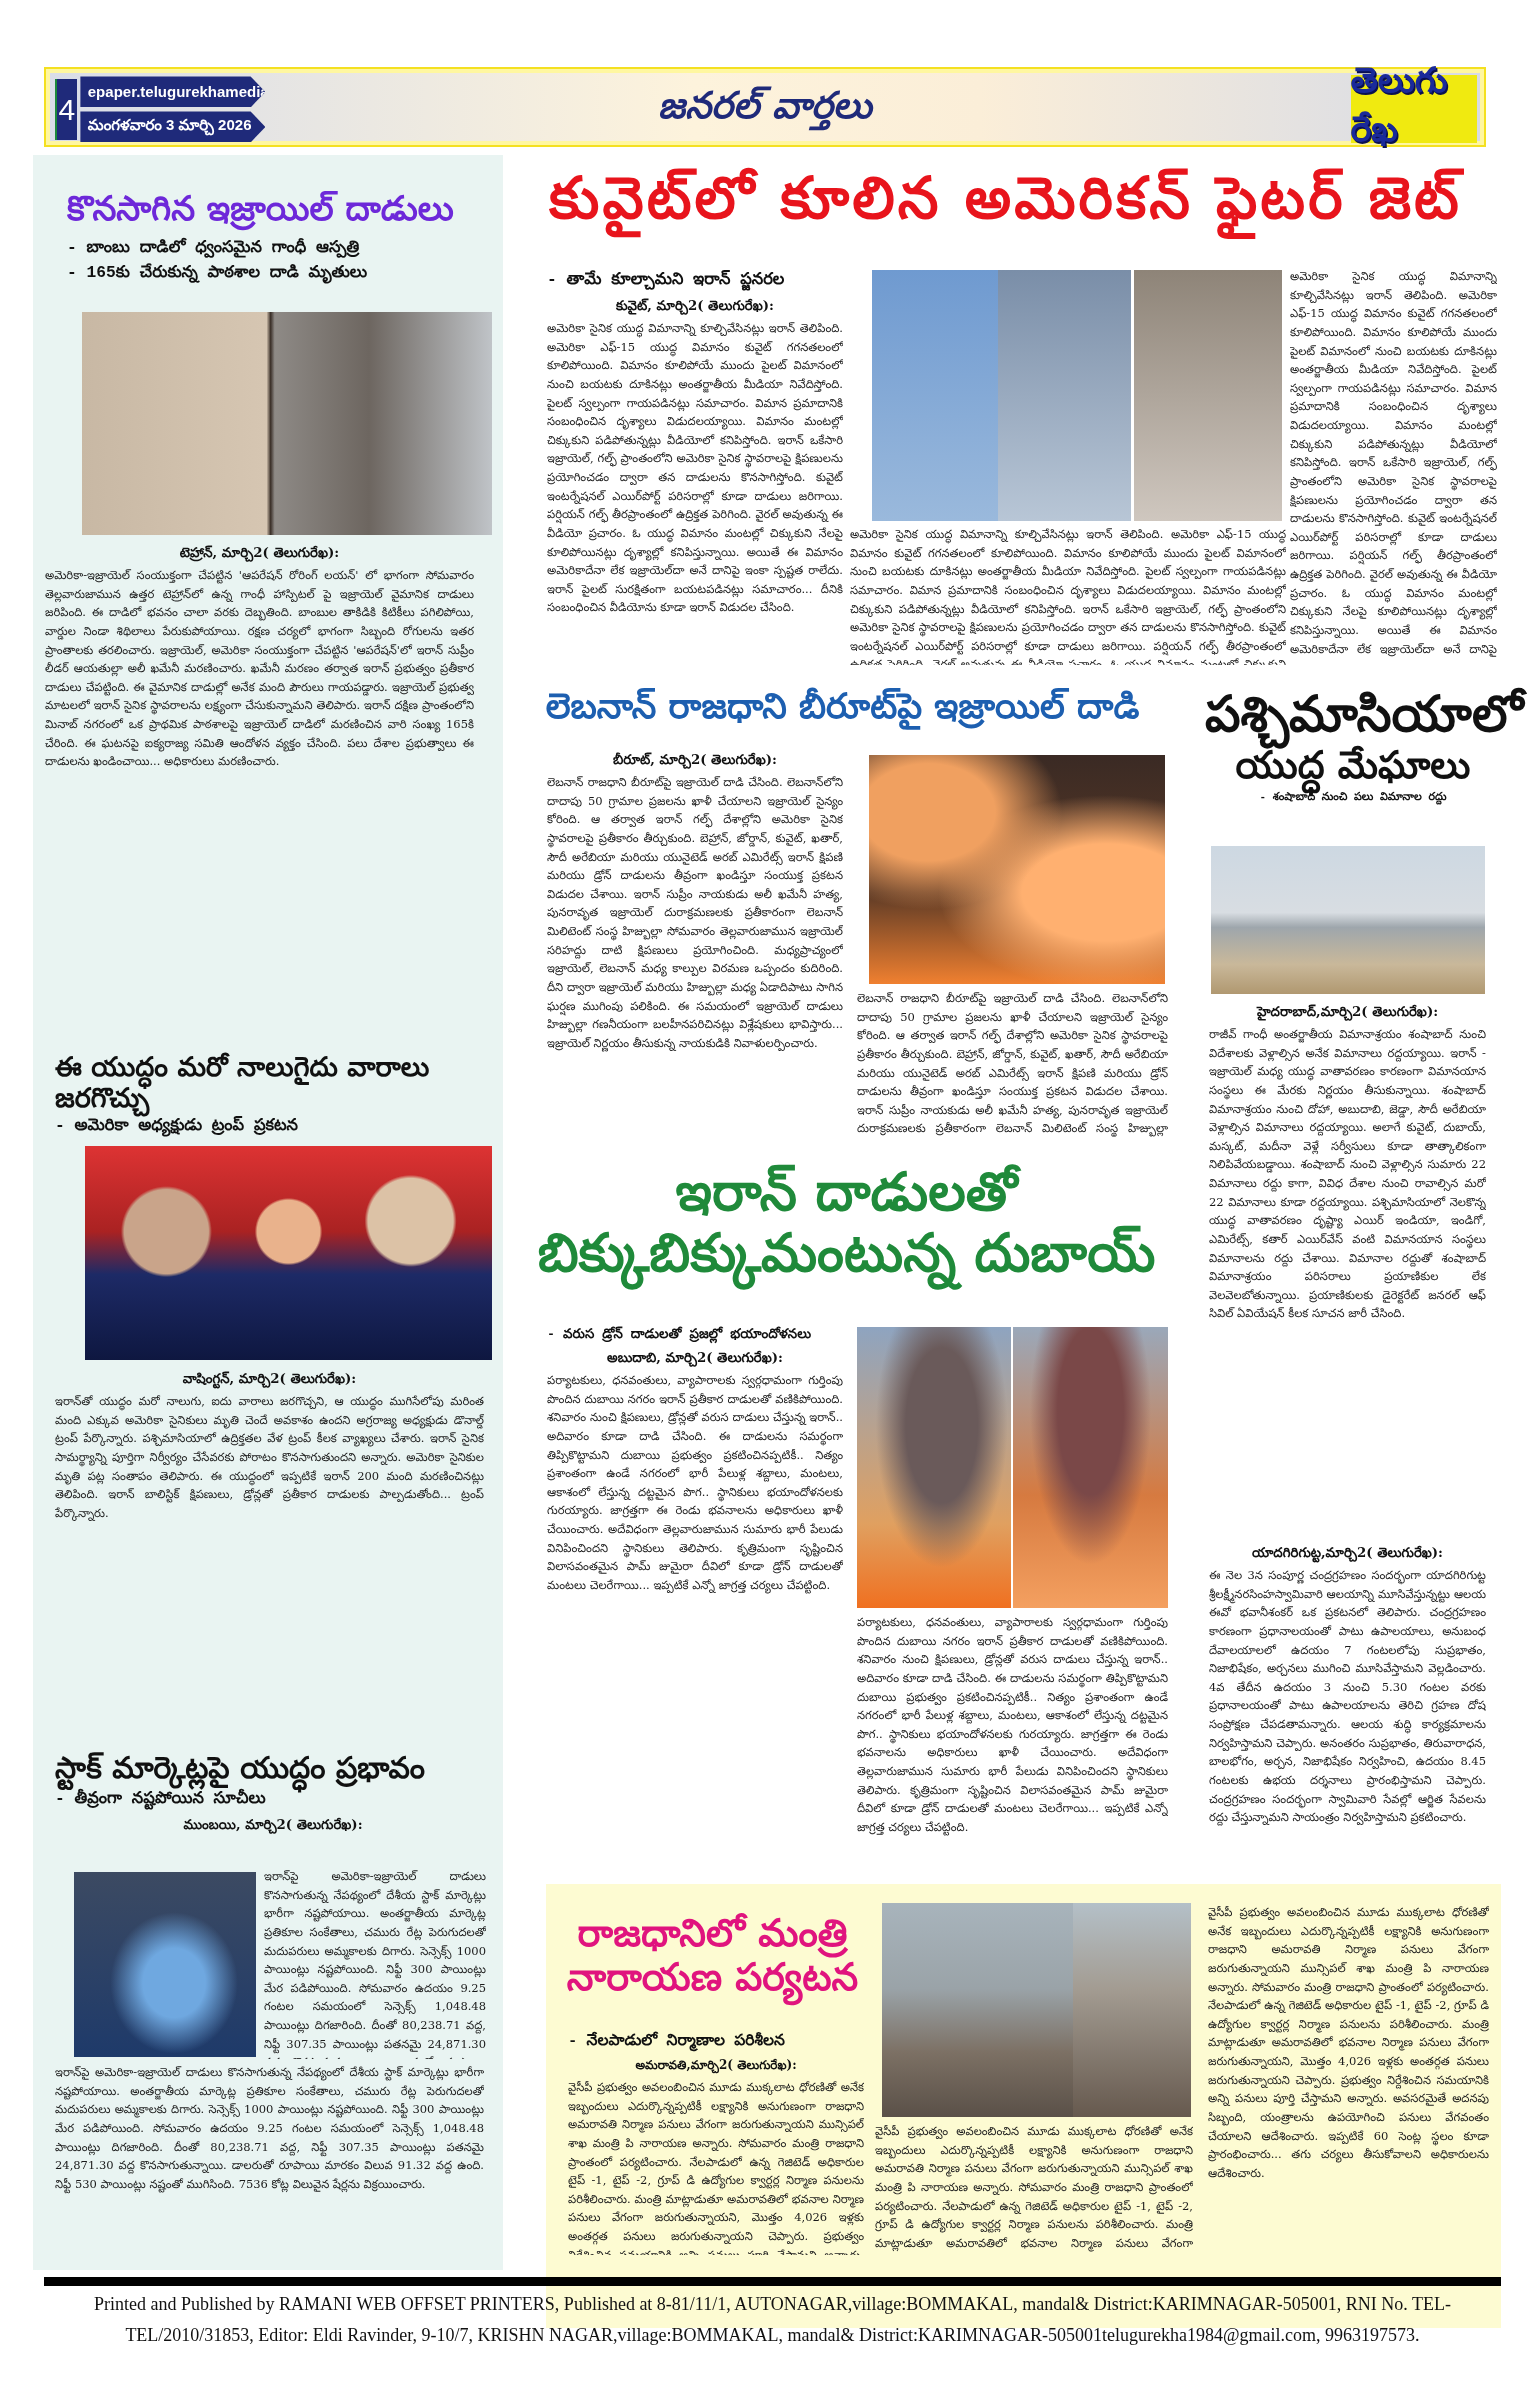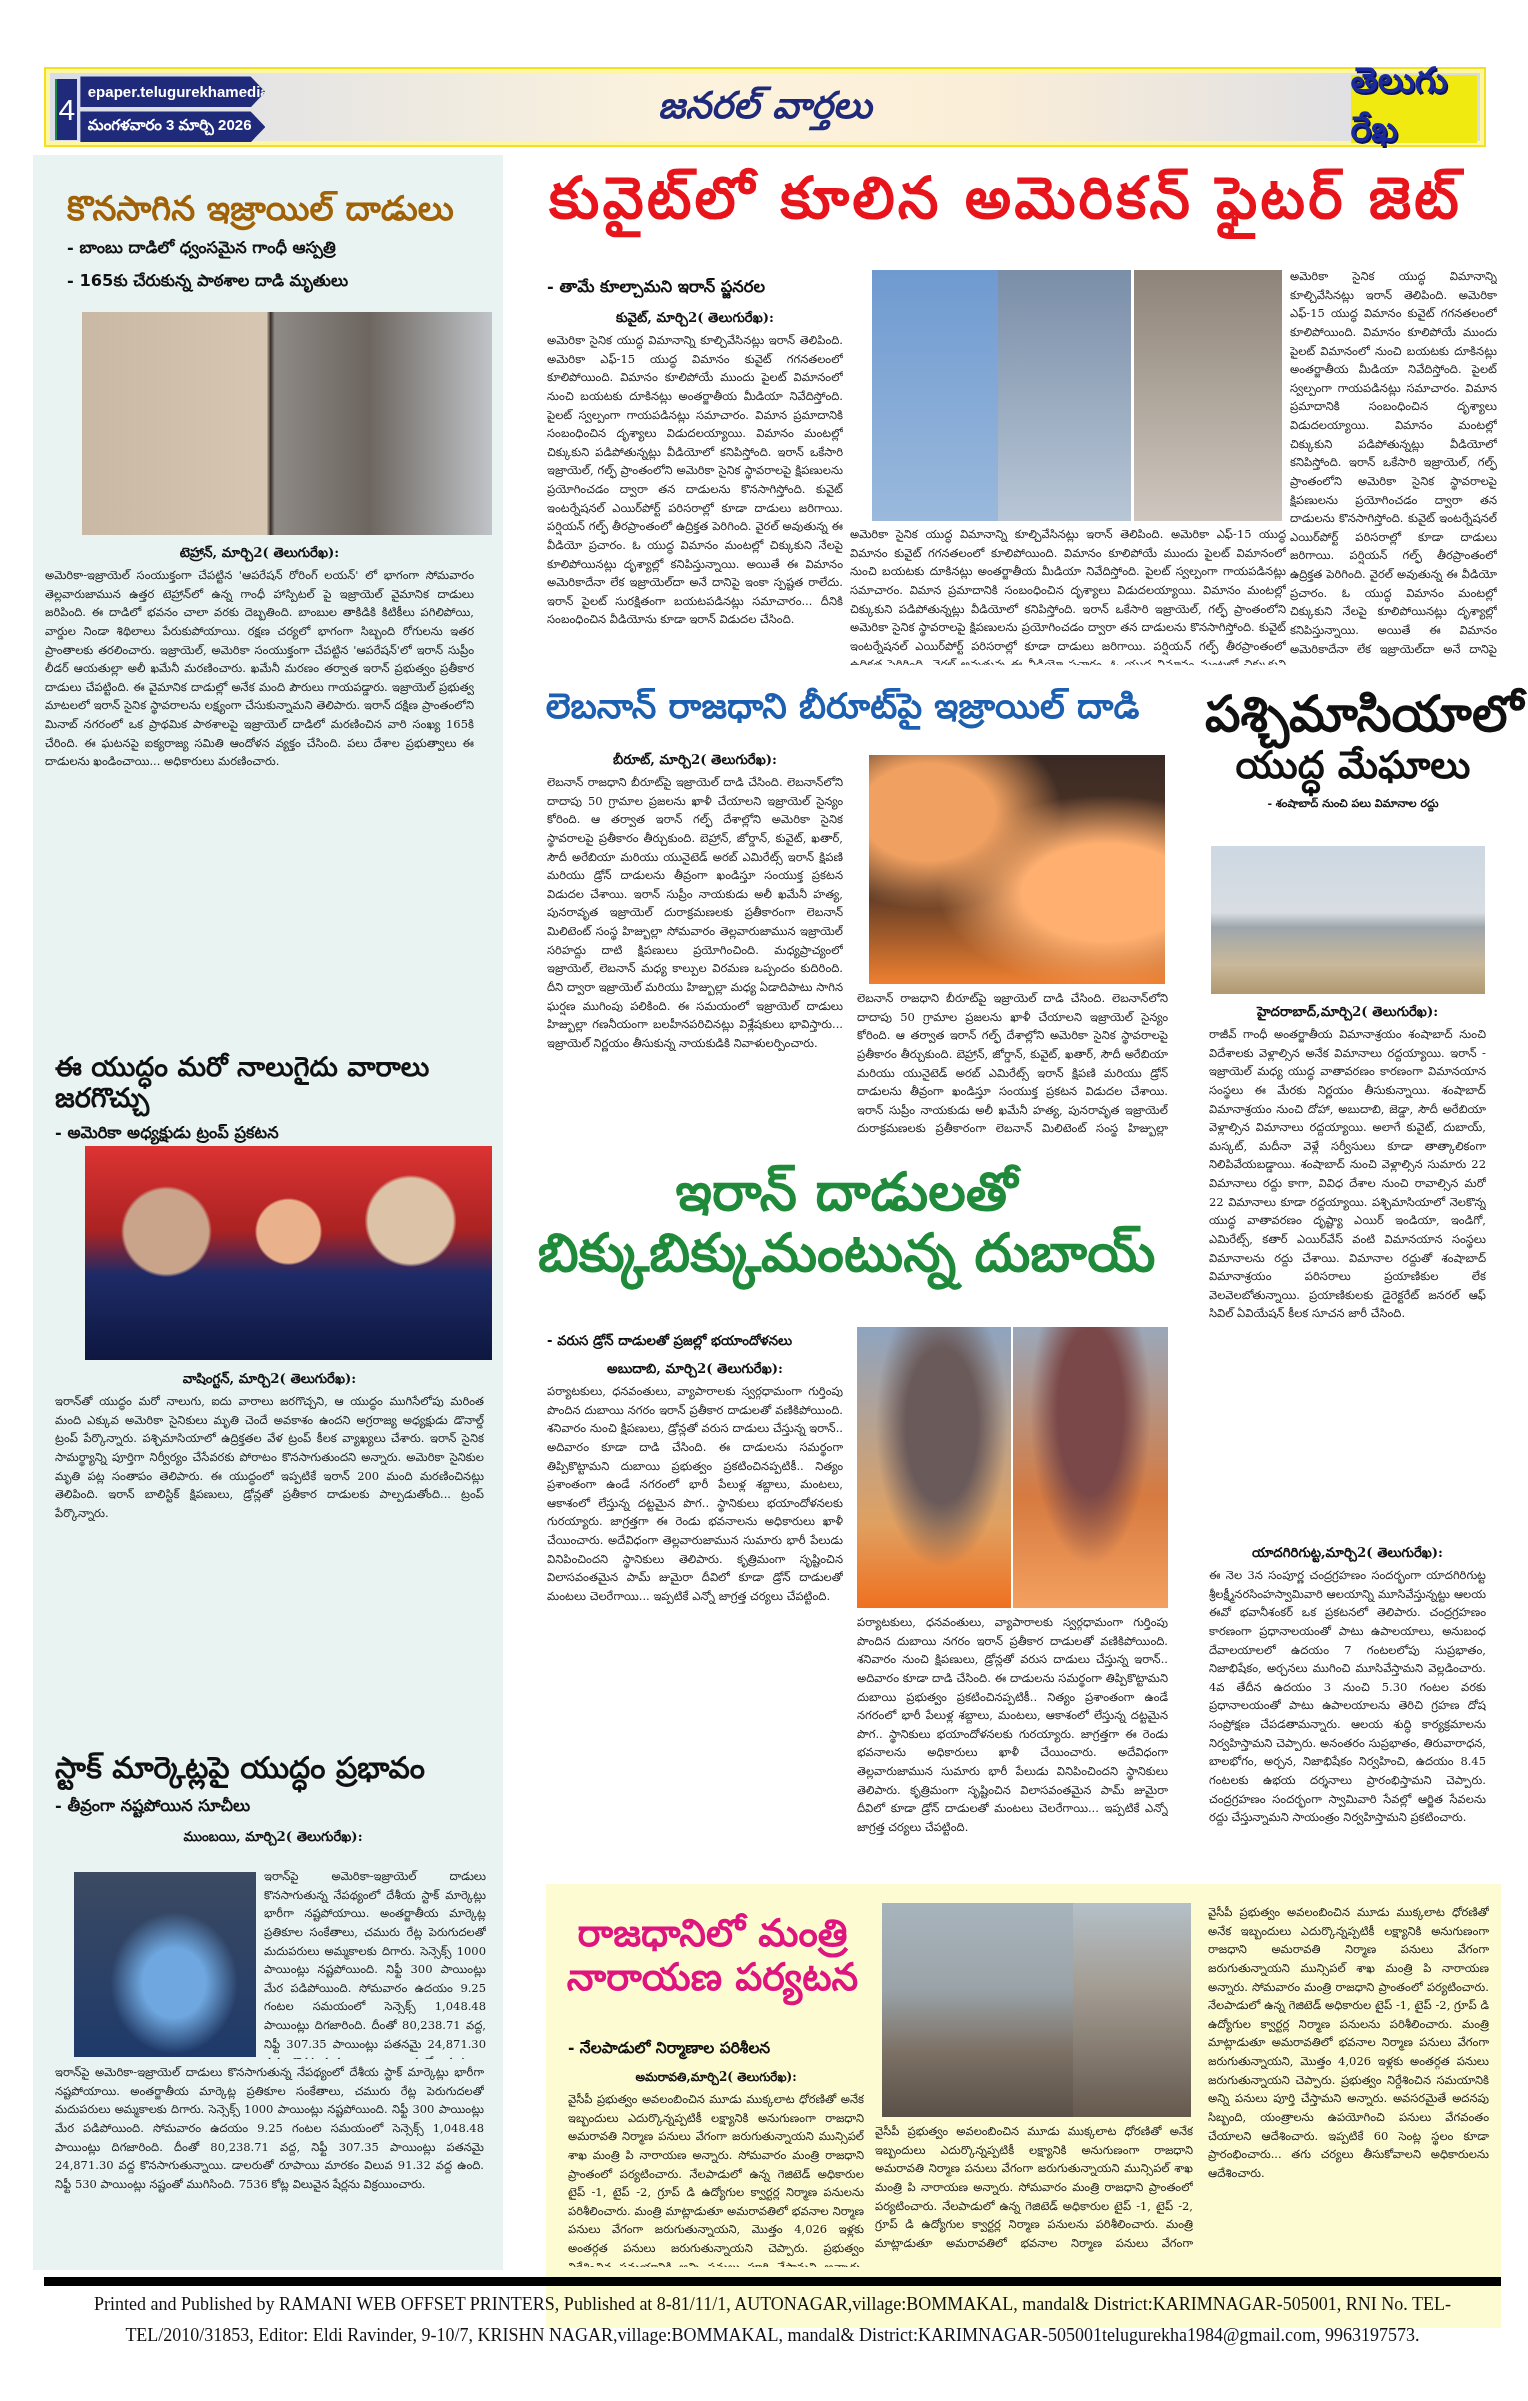--- a/index.html
+++ b/index.html
@@ -23,21 +23,21 @@
     font-size: 37px; font-weight: bold; color: #1f2a7a; font-style: italic; }
   .brand { position: absolute; right: 3px; top: 1.5px; width: 126px; height: 68px; background: #f0ea10;
     color: #1a2a9a; font-size: 35px; font-weight: bold; display:flex; align-items:center; justify-content:center;
     text-shadow: 1.5px 1.5px 0 #0a1050; }
 
   
   .col-left { position: absolute; left: 33px; top: 155px; width: 470px; height: 2115px; background: #e9f4f2; }
   .col-mid { position: absolute; left: 510px; top: 155px; width: 991px; height: 2115px; background: #ffffff; }
 
   .headline { font-weight: bold; line-height: 1.15; }
-  .subhead { font-weight: bold; font-size: 16.3px; margin: 10px 0; }
+  .subhead { font-weight: bold; font-size: 16.3px; margin: 3px 0; font-family: Liberation Mono, monospace; }
   .dateline { font-weight: bold; font-size: 13.3px; text-align: center; margin: 6px 0 3px; font-family: "DejaVu Serif", serif; }
   .body-text { font-size: 11.5px; line-height: 1.62; text-align: justify; font-family: "DejaVu Serif", serif; color: #1a1a1a; }
 
   .abs { position: absolute; }
 
   .photo { position: absolute; overflow: hidden; }
   .ph-hospital { background: linear-gradient(90deg, #c8b8a4 0%, #d6c6b2 45%, #3a2f28 46%, #8e8a86 47%, #6d6660 70%, #c0c4c8 100%); }
   .ph-leaders { background: radial-gradient(circle at 20% 40%, #c9a48a 0 12%, transparent 13%),
                 radial-gradient(circle at 50% 40%, #e9b28c 0 13%, transparent 14%),
                 radial-gradient(circle at 80% 35%, #dcc2a6 0 12%, transparent 13%),
@@ -70,21 +70,21 @@
     <div class="tag url">epaper.telugurekhamedia.com</div>
     <div class="tag date">మంగళవారం 3 మార్చి 2026</div>
     <div class="section-title">జనరల్ వార్తలు</div>
     <div class="brand">తెలుగు రేఖ</div>
   </div>
 </div>
 
 <div class="col-left">
 
   <div class="abs" style="left:34px; top:34px; width:414px;">
-    <div class="headline" style="font-size:34px; color:#a16207;">కొనసాగిన ఇజ్రాయిల్ దాడులు</div>
+    <div class="headline" style="font-size:34px; color:#6d28d9;">కొనసాగిన ఇజ్రాయిల్ దాడులు</div>
     <div class="subhead" style="margin-top:10.4px;">- బాంబు దాడిలో ధ్వంసమైన గాంధీ ఆస్పత్రి</div>
     <div class="subhead">- 165కు చేరుకున్న పాఠశాల దాడి మృతులు</div>
   </div>
   <div class="photo ph-hospital" style="left:49px; top:157px; width:410px; height:223px;"></div>
   <div class="abs" style="left:12px; top:384px; width:429px;">
     <div class="dateline">టెహ్రాన్, మార్చి2( తెలుగురేఖ):</div>
     <div class="body-text" style="height:473px; overflow:hidden;">అమెరికా-ఇజ్రాయెల్ సంయుక్తంగా చేపట్టిన 'ఆపరేషన్ రోరింగ్ లయన్' లో భాగంగా సోమవారం తెల్లవారుజామున ఉత్తర టెహ్రాన్‌లో ఉన్న గాంధీ హాస్పిటల్ పై ఇజ్రాయెల్ వైమానిక దాడులు జరిపింది. ఈ దాడిలో భవనం చాలా వరకు దెబ్బతింది. బాంబుల తాకిడికి కిటికీలు పగిలిపోయి, వార్డుల నిండా శిథిలాలు పేరుకుపోయాయి. రక్షణ చర్యలో భాగంగా సిబ్బంది రోగులను ఇతర ప్రాంతాలకు తరలించారు. ఇజ్రాయెల్, అమెరికా సంయుక్తంగా చేపట్టిన 'ఆపరేషన్'లో ఇరాన్ సుప్రీం లీడర్ ఆయతుల్లా అలీ ఖమేనీ మరణించారు. ఖమేనీ మరణం తర్వాత ఇరాన్ ప్రభుత్వం ప్రతీకార దాడులు చేపట్టింది. ఈ వైమానిక దాడుల్లో అనేక మంది పౌరులు గాయపడ్డారు. ఇజ్రాయెల్ ప్రభుత్వ మాటలలో ఇరాన్ సైనిక స్థావరాలను లక్ష్యంగా చేసుకున్నామని తెలిపారు. ఇరాన్ దక్షిణ ప్రాంతంలోని మినాబ్ నగరంలో ఒక ప్రాథమిక పాఠశాలపై ఇజ్రాయెల్ దాడిలో మరణించిన వారి సంఖ్య 165కి చేరింది. ఈ ఘటనపై ఐక్యరాజ్య సమితి ఆందోళన వ్యక్తం చేసింది. పలు దేశాల ప్రభుత్వాలు ఈ దాడులను ఖండించాయి... అధికారులు మరణించారు.</div>
   </div>
 
   <div class="abs" style="left:22px; top:896px; width:436px;">

